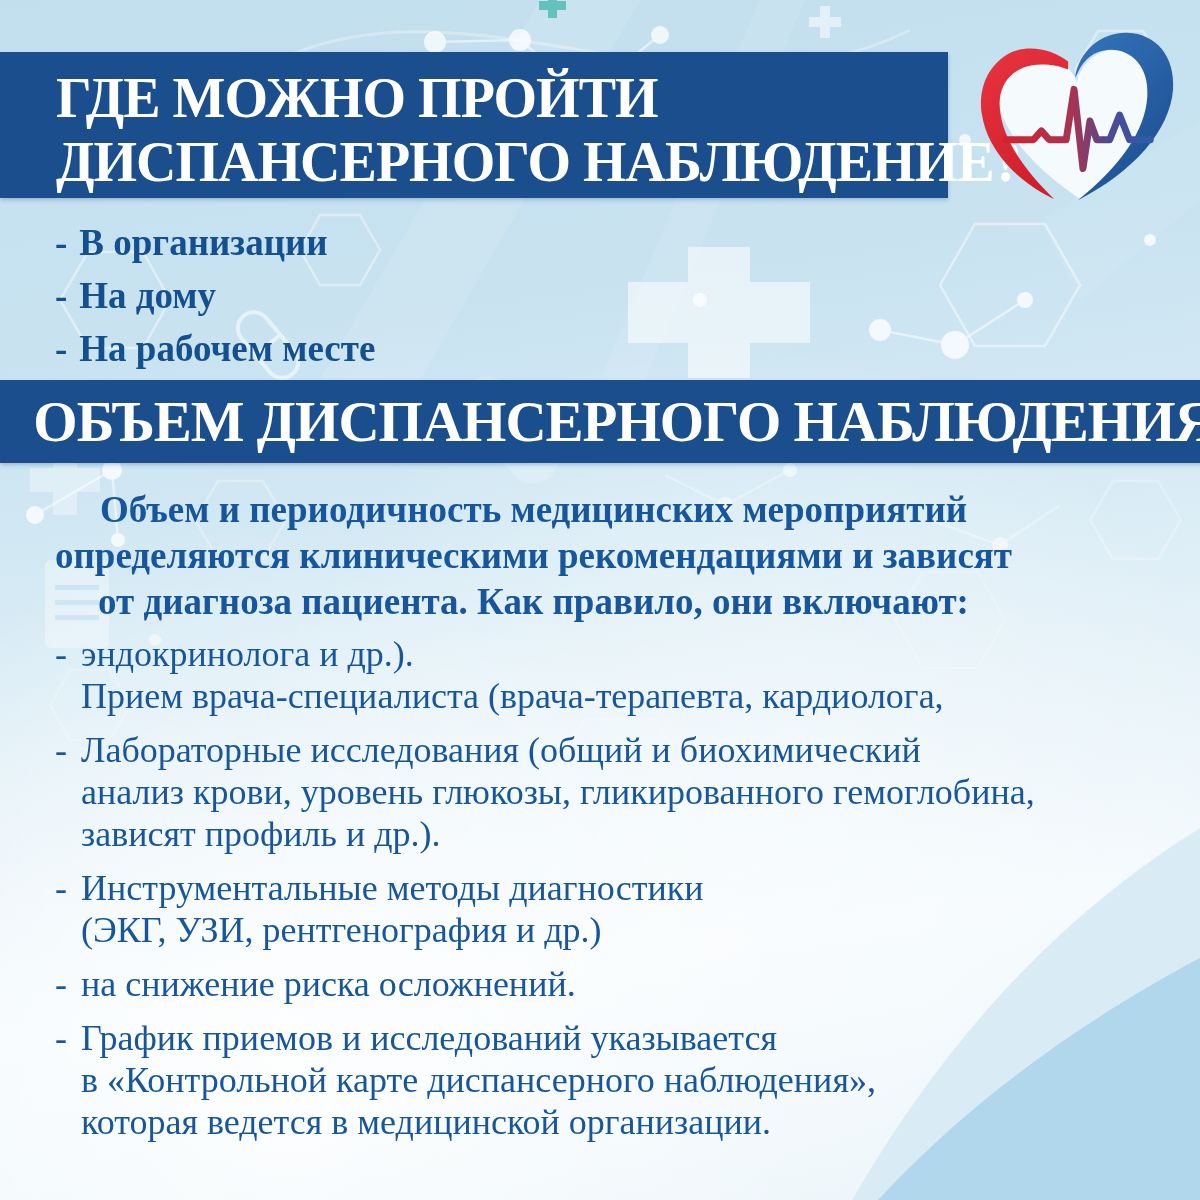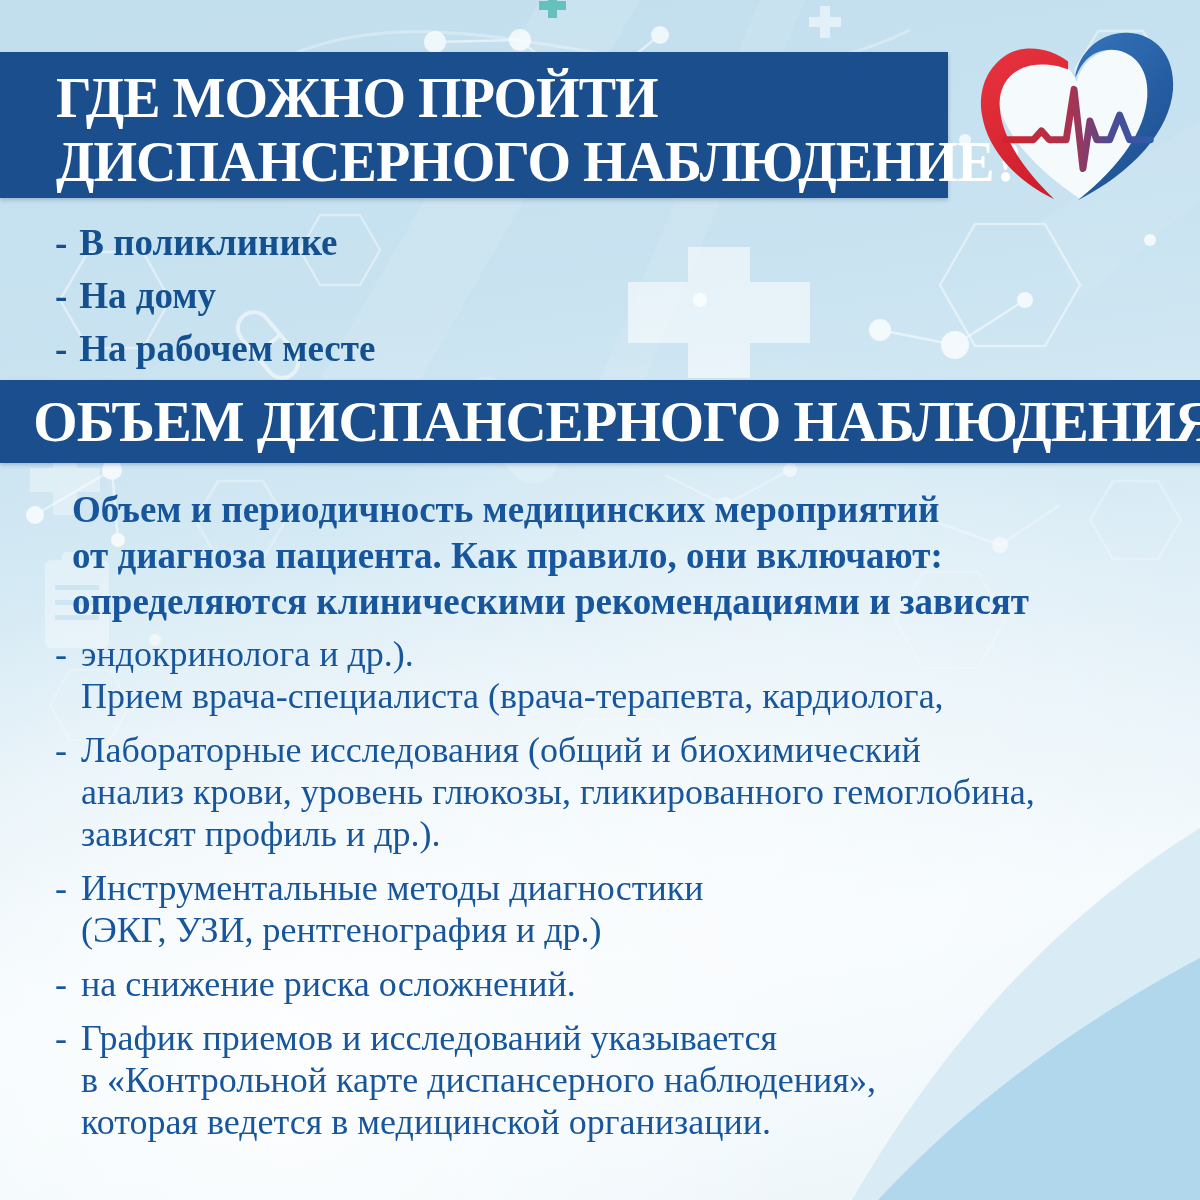--- a/index.html
+++ b/index.html
@@ -17,21 +17,21 @@
     box-shadow:0 2px 4px rgba(20,60,110,.25);
   }
   .banner-header{left:0;top:52px;width:948px;height:146px;padding:14px 0 0 56px;box-sizing:border-box;}
   .banner-header .line{font-size:56px;line-height:64px;letter-spacing:-1px;white-space:nowrap;}
   .banner-section{left:0;top:380px;width:1200px;height:83px;text-align:center;padding-left:24px;}
   .banner-section .line{font-size:57px;line-height:83px;letter-spacing:-1px;white-space:nowrap;}
   .logo{position:absolute;left:966px;top:20px;width:228px;height:198px;}
   .loc-list{position:absolute;left:55px;top:216px;color:#14508f;font-weight:bold;font-size:37px;}
   .loc-list .item{display:flex;line-height:53px;}
   .loc-list .marker{margin-right:12px;}
-  .intro{position:absolute;left:72px;top:487px;color:#17569c;font-weight:bold;font-size:37px;line-height:46px;}
+  .intro{position:absolute;left:55px;top:487px;color:#17569c;font-weight:bold;font-size:37px;line-height:46px;text-align:center;}
   .scope-list{position:absolute;left:55px;top:633px;color:#17569c;font-size:36px;line-height:42px;}
   .scope-list .item{position:relative;padding-left:26px;margin-bottom:12px;}
   .scope-list .marker{position:absolute;left:0;top:0;}
   .t{white-space:nowrap;}
 </style>
 </head>
 <body>
 
 <div class="poster">
 
@@ -161,40 +161,40 @@
     </defs>
     <path fill="#f5fafd" d="M114 180 C 70 150, 36 114, 32 78 C 29 50, 49 31, 75 34 C 93 36, 107 49, 112 63 C 115 46, 128 33, 146 30 C 172 26, 192 44, 192 72 C 192 108, 160 148, 114 180 Z"></path>
     <path fill="url(#redArcGrad)" d="M 103 42 C 86 28, 57 23, 38 37 C 20 50, 12 72, 16 96 C 22 133, 53 164, 89 181 C 58 151, 36 119, 34 89 C 32 62, 50 45, 76 45 C 86 45, 96 47, 103 50 Z"></path>
     <path fill="url(#blueArcGrad)" d="M 110 58 C 114 32, 136 12, 163 13 C 192 14, 211 37, 209 70 C 206 112, 168 154, 113 182 C 156 147, 181 112, 183 77 C 185 44, 163 26, 138 31 C 126 33, 116 44, 112 55 Z"></path>
     <path fill="none" stroke="url(#ekgGrad)" stroke-width="7" stroke-linecap="round" stroke-linejoin="round" d="M 40 121 L 68 121 L 76 112 L 84 121 L 101 121 L 109 70 L 118 150 L 125 102 L 132 121 L 145 121 L 155 96 L 165 121 L 186 121"></path>
   </svg>
 
   <div class="loc-list">
     <div class="item">
       <span class="marker">-</span>
-      <span class="t">В поликлинике</span>
+      <span class="t">В организации</span>
     </div>
     <div class="item">
       <span class="marker">-</span>
       <span class="t">На дому</span>
     </div>
     <div class="item">
       <span class="marker">-</span>
       <span class="t">На рабочем месте</span>
     </div>
   </div>
 
   <div class="banner banner-section">
     <div class="line">ОБЪЕМ ДИСПАНСЕРНОГО НАБЛЮДЕНИЯ</div>
   </div>
 
   <div class="intro">
     <div class="t">Объем и периодичность медицинских мероприятий</div>
+    <div class="t">определяются клиническими рекомендациями и зависят</div>
     <div class="t">от диагноза пациента. Как правило, они включают:</div>
-    <div class="t">определяются клиническими рекомендациями и зависят</div>
   </div>
 
   <div class="scope-list">
     <div class="item">
       <span class="marker">-</span>
       <div class="t">эндокринолога и др.).</div>
       <div class="t">Прием врача-специалиста (врача-терапевта, кардиолога,</div>
     </div>
     <div class="item">
       <span class="marker">-</span>

